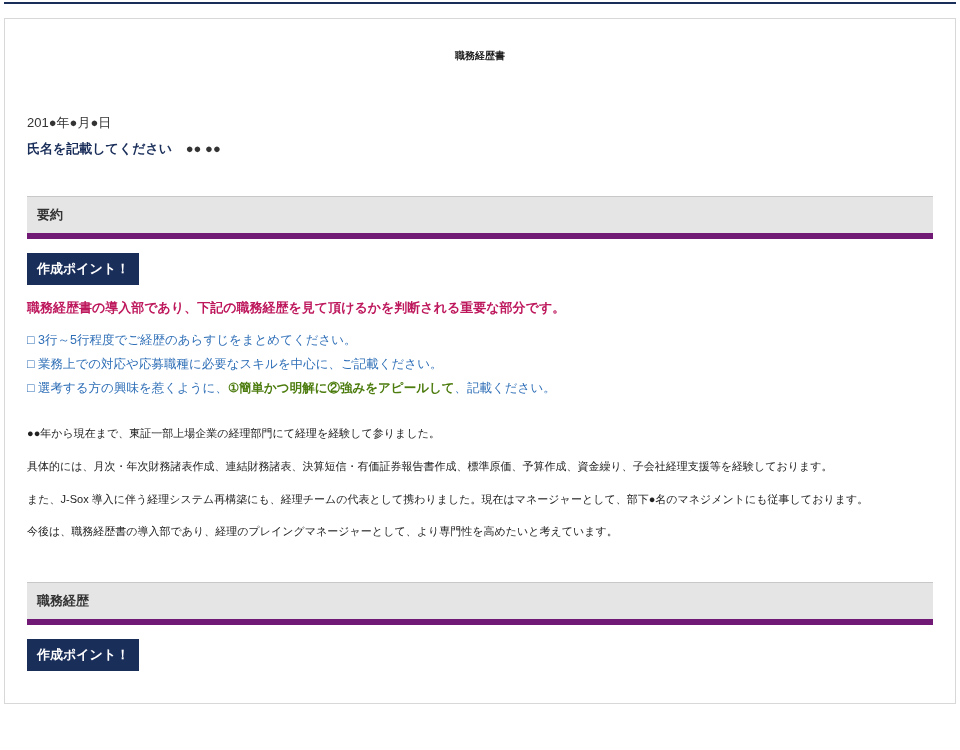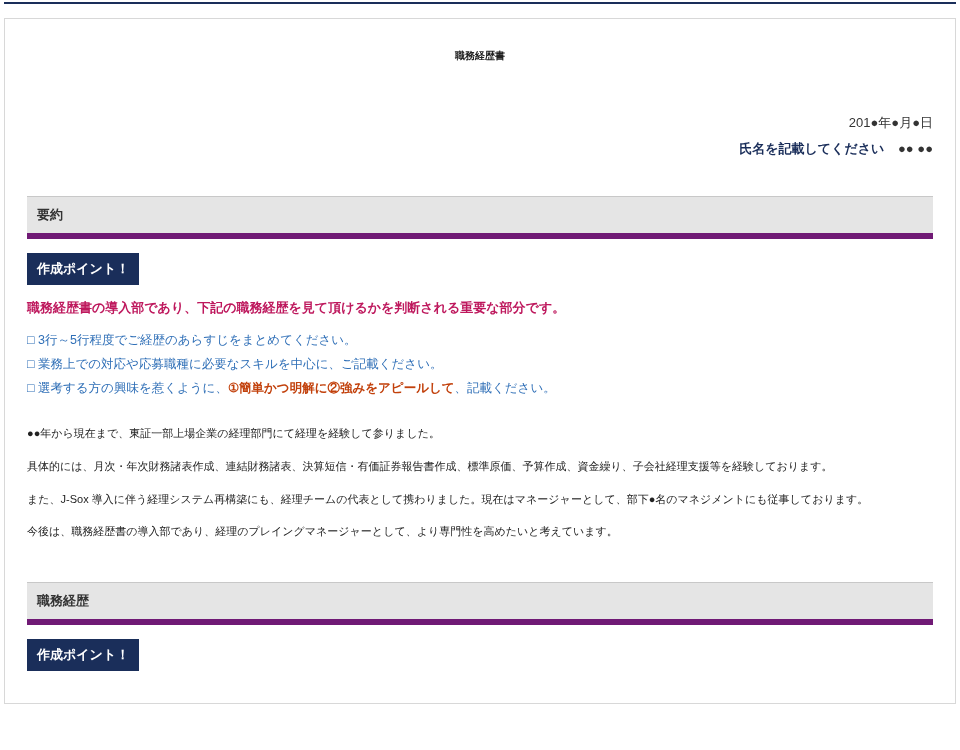--- a/index.html
+++ b/index.html
@@ -35,21 +35,21 @@
       min-height: 680px;
     }
     .doc-title {
       text-align: center;
       font-size: 10px;
       font-weight: bold;
       color: #222;
       margin-bottom: 48px;
     }
     .meta-block {
-      text-align: right;
+      text-align: left;
       margin-bottom: 36px;
     }
     .meta-date {
       font-size: 13px;
       color: #333;
       margin-bottom: 4px;
     }
     .meta-name-row {
       font-size: 13px;
     }
@@ -91,21 +91,21 @@
       margin-bottom: 22px;
     }
     .check-list li {
       color: #2f6fb7;
       font-size: 12.5px;
       line-height: 1.9;
     }
     .check-list li::before {
       content: "□ ";
     }
-    .check-list li .bold-dark { color: #c2410c; font-weight: bold; }
+    .check-list li .bold-dark { color: #4d7c0f; font-weight: bold; }
     .body-text p {
       font-size: 11px;
       color: #222;
       line-height: 1.9;
       margin-bottom: 12px;
     }
     .section-gap { height: 28px; }
     .body-text { margin-bottom: 10px; }
   </style>
 </head>

